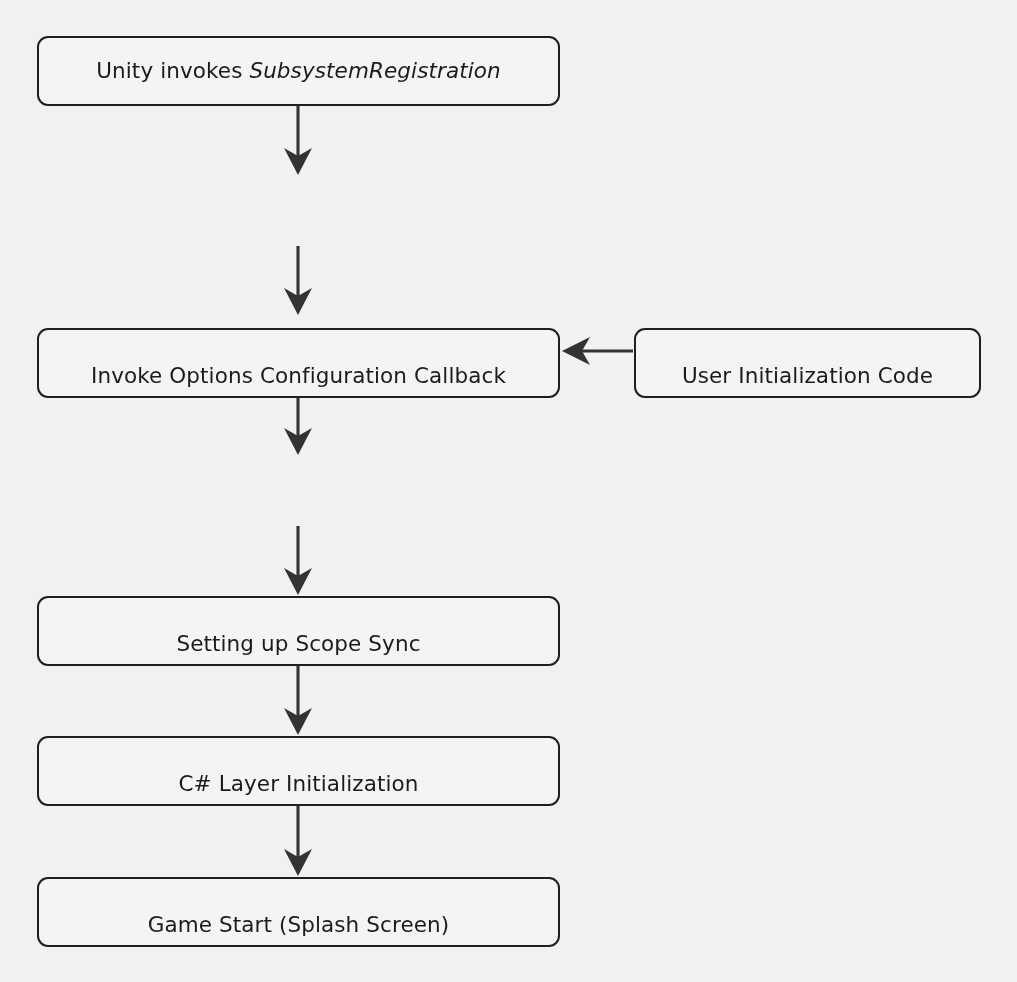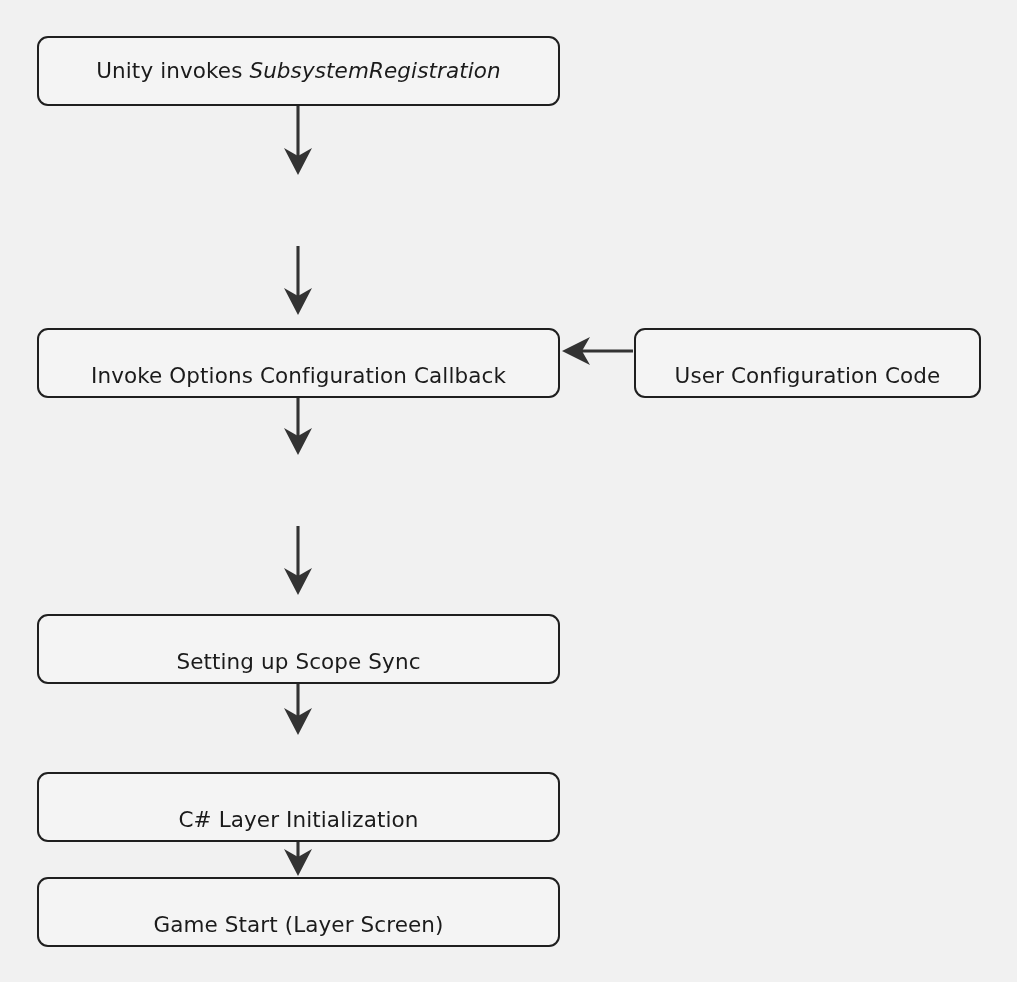--- a/index.html
+++ b/index.html
@@ -55,22 +55,22 @@
   .node-side {
     left: 634px;
     width: 347px;
     height: 70px;
   }
 
   .row0 { top: 36px; }
   .row1 { top: 176px; }
   .row2 { top: 328px; }
   .row3 { top: 456px; }
-  .row4 { top: 614px; }
-  .row5 { top: 772px; }
+  .row4 { top: 596px; }
+  .row5 { top: 736px; }
   .row6 { top: 877px; }
 
   
   #edge-layer {
     position: absolute;
     left: 0;
     top: 0;
     width: 1017px;
     height: 982px;
     pointer-events: none;
@@ -140,20 +140,20 @@
 
   <div class="node node-main row4">
     <span class="label">Setting up Scope Sync</span>
   </div>
 
   <div class="node node-main row5">
     <span class="label">C# Layer Initialization</span>
   </div>
 
   <div class="node node-main row6">
-    <span class="label">Game Start (Layer Screen)</span>
+    <span class="label">Game Start (Splash Screen)</span>
   </div>
 
   <div class="node node-side row2">
-    <span class="label">User Configuration Code</span>
+    <span class="label">User Initialization Code</span>
   </div>
 
 </div>
 
 </body></html>

